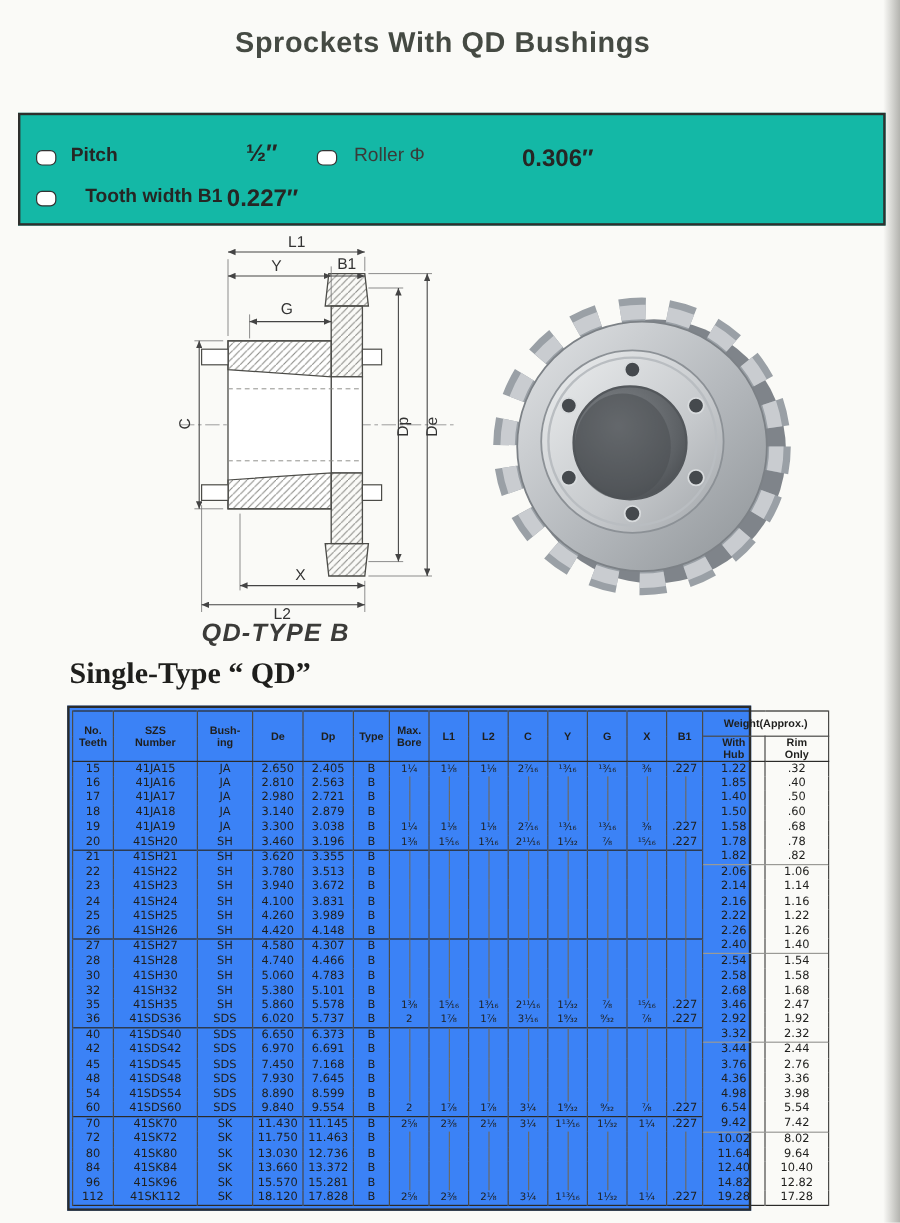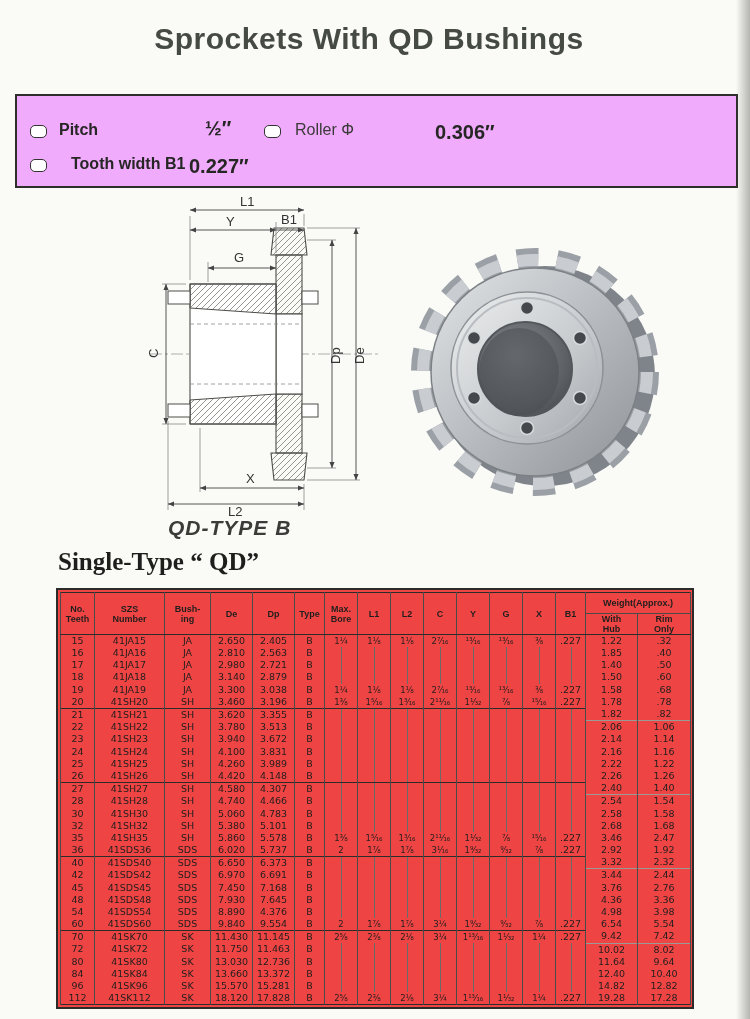--- a/index.html
+++ b/index.html
@@ -1,39 +1,39 @@
 <!DOCTYPE html>
 <html><head>
 <meta charset="utf-8">
 <style>
   html,body{margin:0;padding:0;}
   body{width:750px;height:1019px;position:relative;background:#fafaf7;
        font-family:"Liberation Sans",sans-serif;overflow:hidden;}
   .edge-shade{position:absolute;top:0;right:0;width:14px;height:100%;
        background:linear-gradient(to right,rgba(0,0,0,0),rgba(110,110,104,0.5));}
   .page-title{position:absolute;top:22px;left:0;width:738px;text-align:center;
-       font-size:30px;font-weight:bold;color:#454a43;letter-spacing:.5px;}
+       font-size:24px;font-weight:bold;color:#454a43;letter-spacing:.5px;}
   
   .spec-box{position:absolute;left:15px;top:94px;width:719px;height:90px;
-       border:2px solid #2e2e2c;background:#f0abfc;}
+       border:2px solid #2e2e2c;background:#14b8a6;}
   .cb{position:absolute;width:15px;height:11px;border:1.7px solid #333;border-radius:5px;background:#fff;}
   .spec-label{position:absolute;font-size:16px;font-weight:bold;color:#262624;}
   .spec-label.normal{font-weight:normal;color:#3a3a38;}
   .spec-val{position:absolute;font-size:20px;font-weight:bold;color:#262624;}
   
   .draw-svg{position:absolute;left:128px;top:196px;}
   .draw-caption{position:absolute;left:168px;top:516px;width:200px;
        font-size:21px;font-weight:bold;font-style:italic;color:#3b3b39;letter-spacing:1px;}
   .photo-svg{position:absolute;left:383px;top:230px;}
   
   .section-title{position:absolute;left:58px;top:548px;
        font-family:"Liberation Serif",serif;font-size:25px;font-weight:bold;color:#1e1e1c;}
   
-  .tbl-wrap{position:absolute;left:56px;top:588px;width:638px;border:2px solid #2b2b29;
-       padding:2px;background:#ef4444;box-sizing:border-box;}
+  .tbl-wrap{position:absolute;left:56px;top:588px;width:570px;border:2px solid #2b2b29;
+       padding:2px;background:#3b82f6;box-sizing:border-box;}
   table{border-collapse:collapse;table-layout:fixed;width:630px;border:1px solid #2b2b29;}
   th,td{border-left:1px solid #4a4a48;border-right:1px solid #4a4a48;
        text-align:center;vertical-align:middle;padding:0;color:#1f1f1d;}
   thead th{font-size:9px;line-height:1.12;font-weight:bold;white-space:pre-line;
        border-bottom:1px solid #2b2b29;}
   thead tr.h1 th{height:20px;}
   thead tr.h2 th{height:13px;border-top:1px solid #4a4a48;}
   thead th.wgroup{border-bottom:1px solid #4a4a48;}
   tbody td{height:12.1px;font-size:9.5px;line-height:12px;
        font-family:"DejaVu Sans","Liberation Sans",sans-serif;}
@@ -889,21 +889,21 @@
             <div class="dline"></div>
           </td>
           <td class="wt">4.36</td>
           <td class="wt">3.36</td>
         </tr>
         <tr>
           <td>54</td>
           <td>41SDS54</td>
           <td>SDS</td>
           <td>8.890</td>
-          <td>4.376</td>
+          <td>8.599</td>
           <td>B</td>
           <td class="fr ditto">
             <div class="dline"></div>
           </td>
           <td class="fr ditto">
             <div class="dline"></div>
           </td>
           <td class="fr ditto">
             <div class="dline"></div>
           </td>

